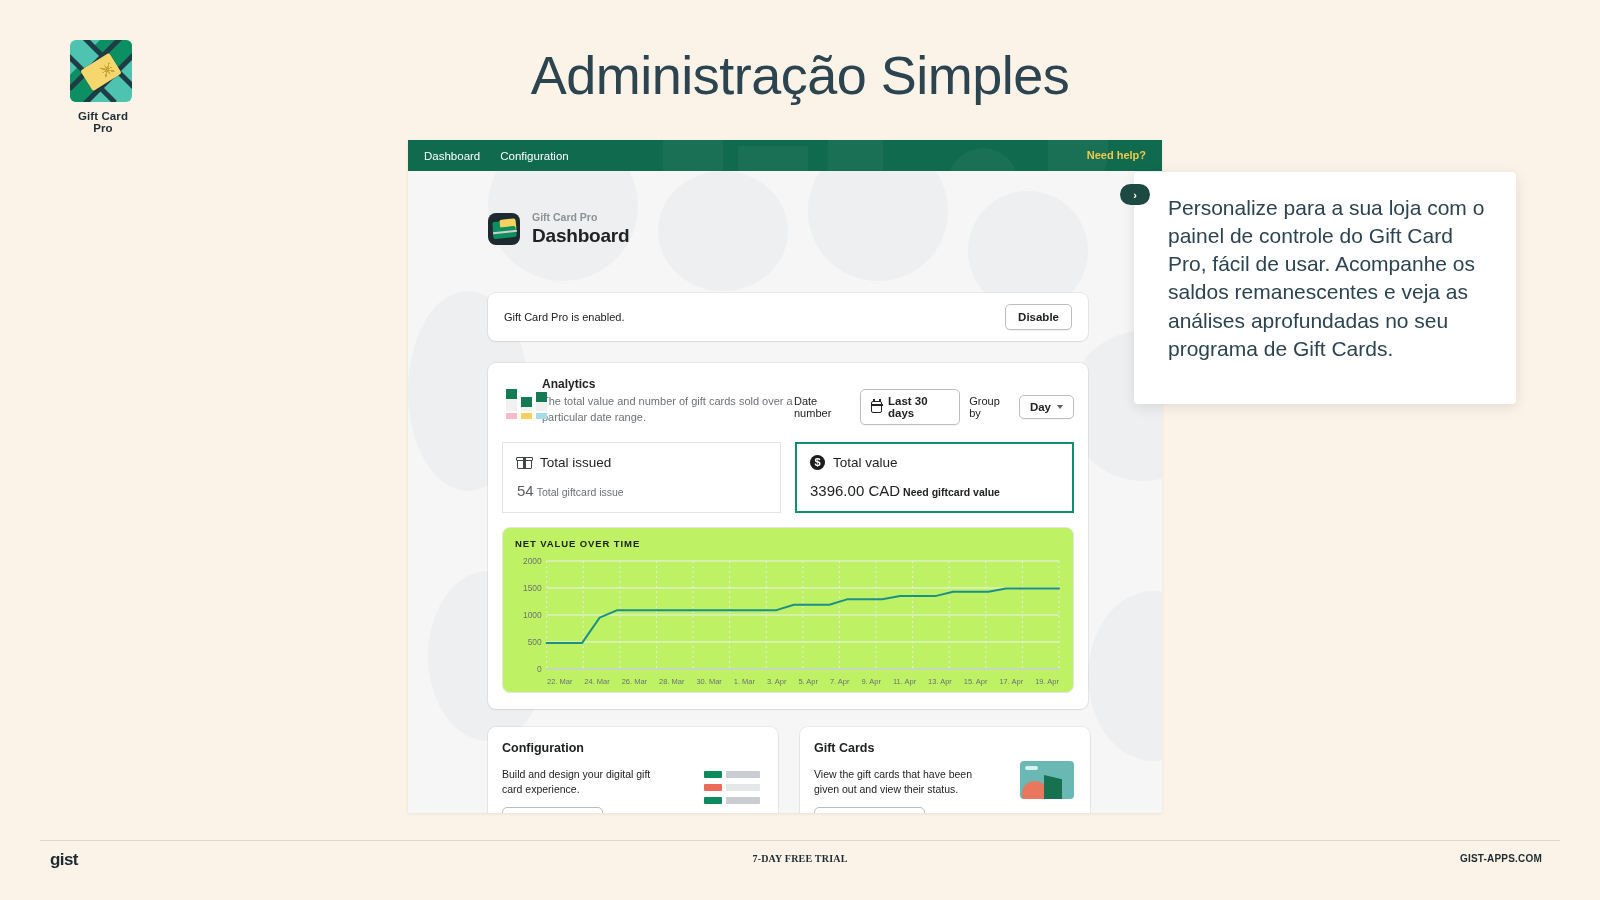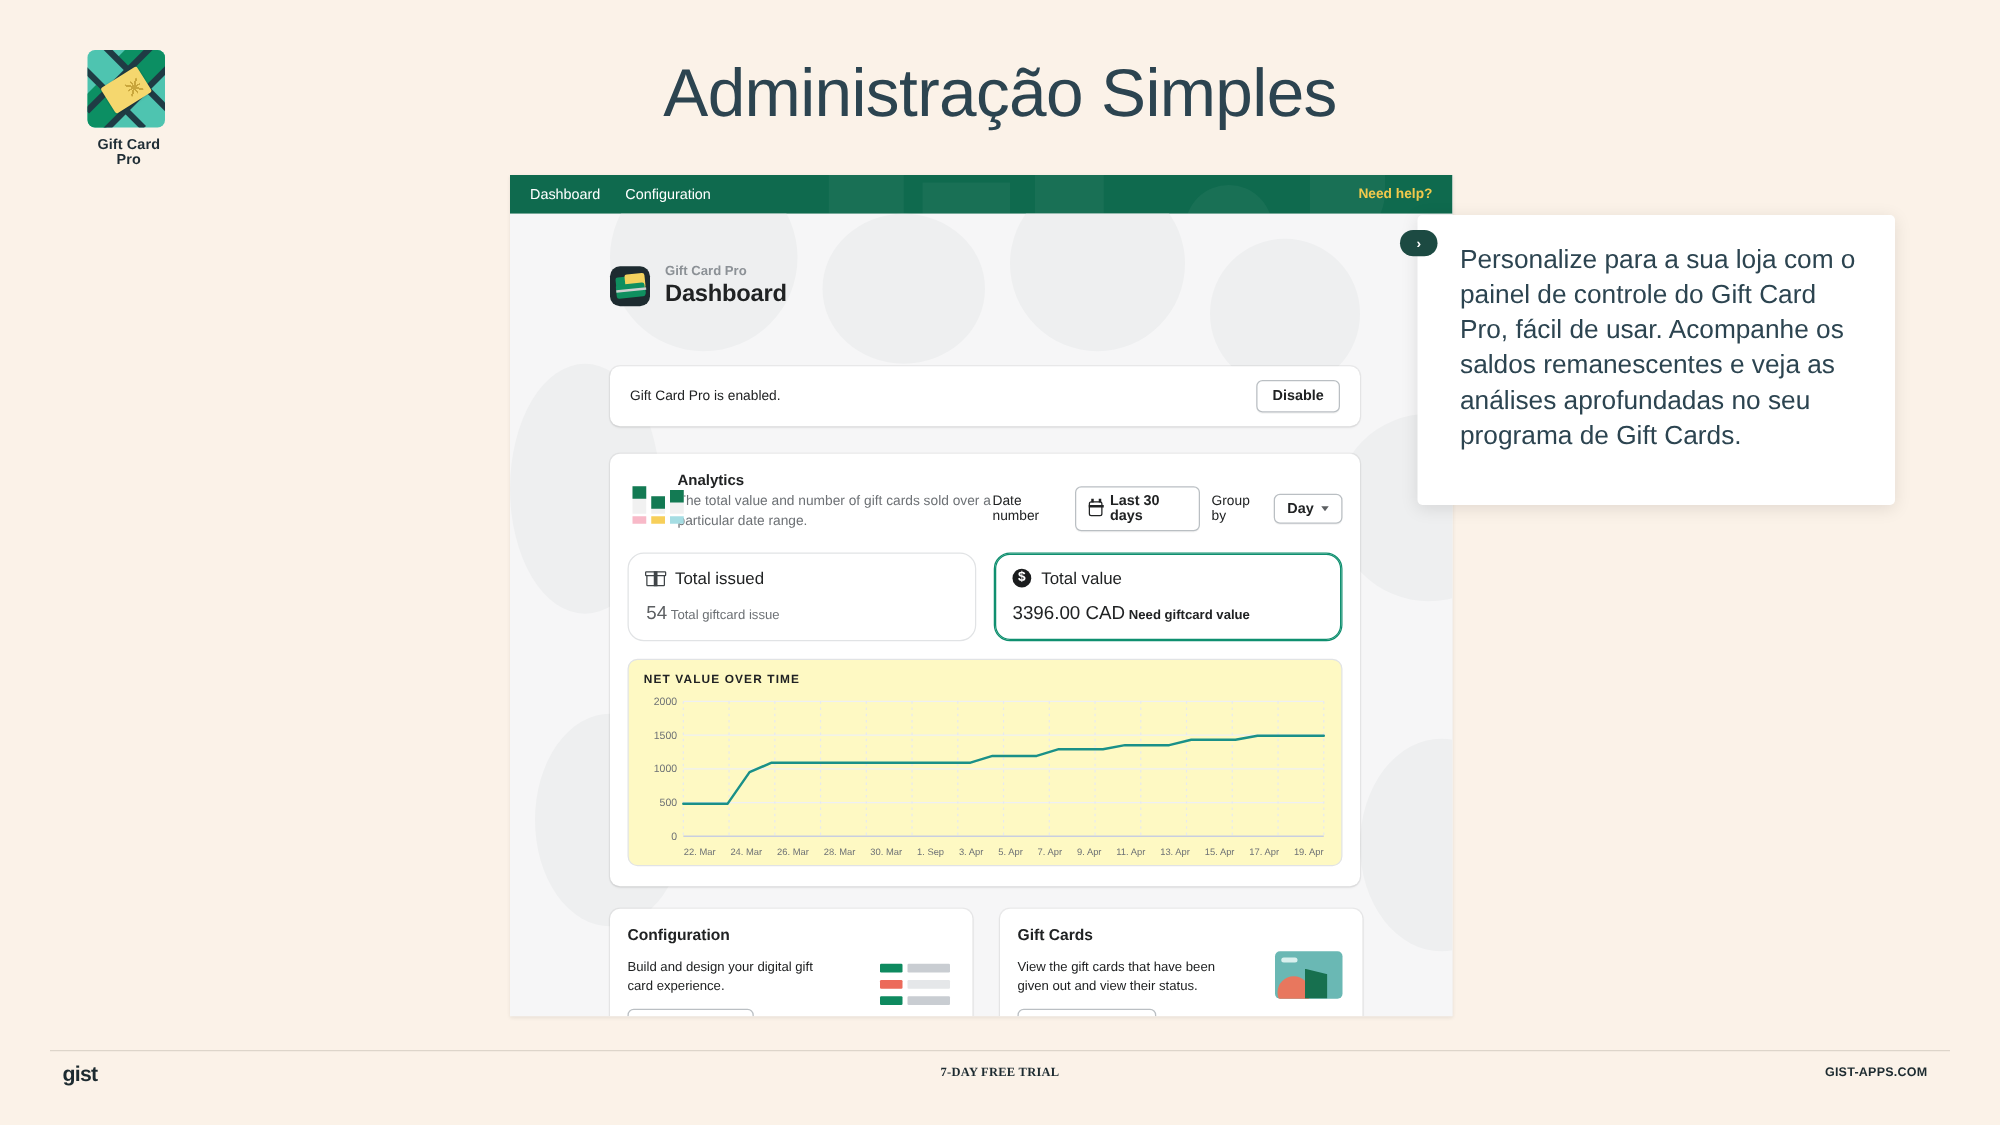--- a/index.html
+++ b/index.html
@@ -129,37 +129,37 @@
     box-shadow: 0 1px 0 rgba(0,0,0,.04);
   }
   .cal { width: 12px; height: 12px; border: 1.6px solid #202223; border-radius: 2px; position: relative; }
   .cal:before { content:""; position:absolute; left:-1.6px; right:-1.6px; top:1.5px; height:1.6px; background:#202223; }
   .cal:after { content:""; position:absolute; left:1px; top:-3.5px; width:1.6px; height:3px; background:#202223;
                box-shadow: 6px 0 0 #202223; }
   .chev { width: 0; height: 0; border-left: 3.5px solid transparent; border-right: 3.5px solid transparent; border-top: 4.5px solid #5c5f62; }
 
   
   .tiles { display: flex; gap: 14px; margin-top: 16px; }
-  .tile { flex: 1; border: 1px solid #e1e3e5; border-radius: 13px; padding: 12px 14px; background: #fff; }
+  .tile { flex: 1; border: 1px solid #e1e3e5; border-radius: 0; padding: 12px 14px; background: #fff; }
   .tile.active { border-color: #0f8f6f; box-shadow: 0 0 0 1px #0f8f6f inset; }
   .tile-head { display: flex; align-items: center; gap: 8px; }
   .tile-name { font-size: 13.5px; color: #202223; }
   .gift-ic { width: 15px; height: 14px; position: relative; flex: none; }
   .gift-ic .box { position: absolute; left: 0; top: 4px; width: 15px; height: 10px; border: 1.4px solid #3f4447; border-radius: 1px; }
   .gift-ic .lid { position: absolute; left: -1px; top: 2px; width: 17px; height: 4px; border: 1.4px solid #3f4447; border-radius: 1px; background: #fff; }
   .gift-ic .mid { position: absolute; left: 6.2px; top: 2px; width: 2.4px; height: 12px; background: #3f4447; }
   .dollar-ic { width: 15px; height: 15px; border-radius: 50%; background: #1a1c1d; color: #fff; font-size: 11px; font-weight: 700; display: flex; align-items: center; justify-content: center; flex: none; }
   .tile-val { margin-top: 12px; }
   .tile-num { font-size: 15px; color: #5c5f62; }
   .tile-num.dark { color: #202223; }
   .tile-cap { font-size: 10.5px; color: #6d7175; margin-left: 3px; }
   .tile-cap.b { font-weight: 700; color: #202223; }
 
   
-  .chartbox { margin-top: 14px; border: 1px solid #e1e3e5; border-radius: 8px; padding: 10px 12px 6px; background: #fef9c3; }
+  .chartbox { margin-top: 14px; border: 1px solid #e1e3e5; border-radius: 8px; padding: 10px 12px 6px; background: #bef264; }
   .chart-title { font-size: 9.5px; font-weight: 700; letter-spacing: .9px; color: #202223; }
   .plot { position: relative; height: 118px; margin-top: 8px; }
   .xlabels { display: flex; justify-content: space-between; margin-left: 32px; margin-right: 2px; margin-top: 2px; }
   .xlabels span { font-size: 7.5px; color: #6d7175; }
 
   
   .bottom { position: absolute; left: 80px; top: 556px; display: flex; gap: 22px; }
   .bcard { width: 290px; height: 120px; padding: 14px; position: relative; }
   .bcard h3 { font-size: 12.5px; font-weight: 700; color: #202223; }
   .bcard p { font-size: 10.5px; color: #202223; line-height: 1.45; margin-top: 12px; max-width: 165px; }
@@ -347,21 +347,21 @@
                 <line x1="513" x2="513" y1="4" y2="112" stroke="#e8eaee" stroke-width="1" stroke-dasharray="2 3"></line>
                 <line x1="550.0000000000001" x2="550.0000000000001" y1="4" y2="112" stroke="#e8eaee" stroke-width="1" stroke-dasharray="2 3"></line>
                 <polyline points="32,86.08 49.86206896551724,86.08 67.72413793103448,86.08 85.58620689655172,60.7 103.44827586206897,53.13999999999999 121.3103448275862,53.13999999999999 139.17241379310343,53.13999999999999 157.0344827586207,53.13999999999999 174.89655172413794,53.13999999999999 192.75862068965517,53.13999999999999 210.6206896551724,53.13999999999999 228.48275862068965,53.13999999999999 246.3448275862069,53.13999999999999 264.2068965517241,53.13999999999999 282.0689655172414,47.74000000000001 299.93103448275866,47.74000000000001 317.7931034482759,47.74000000000001 335.6551724137931,42.34 353.51724137931035,42.34 371.37931034482756,42.34 389.2413793103448,39.099999999999994 407.1034482758621,39.099999999999994 424.9655172413793,39.099999999999994 442.82758620689657,34.78 460.6896551724138,34.78 478.551724137931,34.78 496.41379310344826,31.540000000000006 514.2758620689656,31.540000000000006 532.1379310344828,31.540000000000006 550,31.540000000000006" fill="none" stroke="#1a9088" stroke-width="2" stroke-linejoin="round" stroke-linecap="round"></polyline>
               </svg></div>
           <div class="xlabels" id="xlabels">
               <span>22. Mar</span>
               <span>24. Mar</span>
               <span>26. Mar</span>
               <span>28. Mar</span>
               <span>30. Mar</span>
-              <span>1. Sep</span>
+              <span>1. Mar</span>
               <span>3. Apr</span>
               <span>5. Apr</span>
               <span>7. Apr</span>
               <span>9. Apr</span>
               <span>11. Apr</span>
               <span>13. Apr</span>
               <span>15. Apr</span>
               <span>17. Apr</span>
               <span>19. Apr</span>
             </div>

